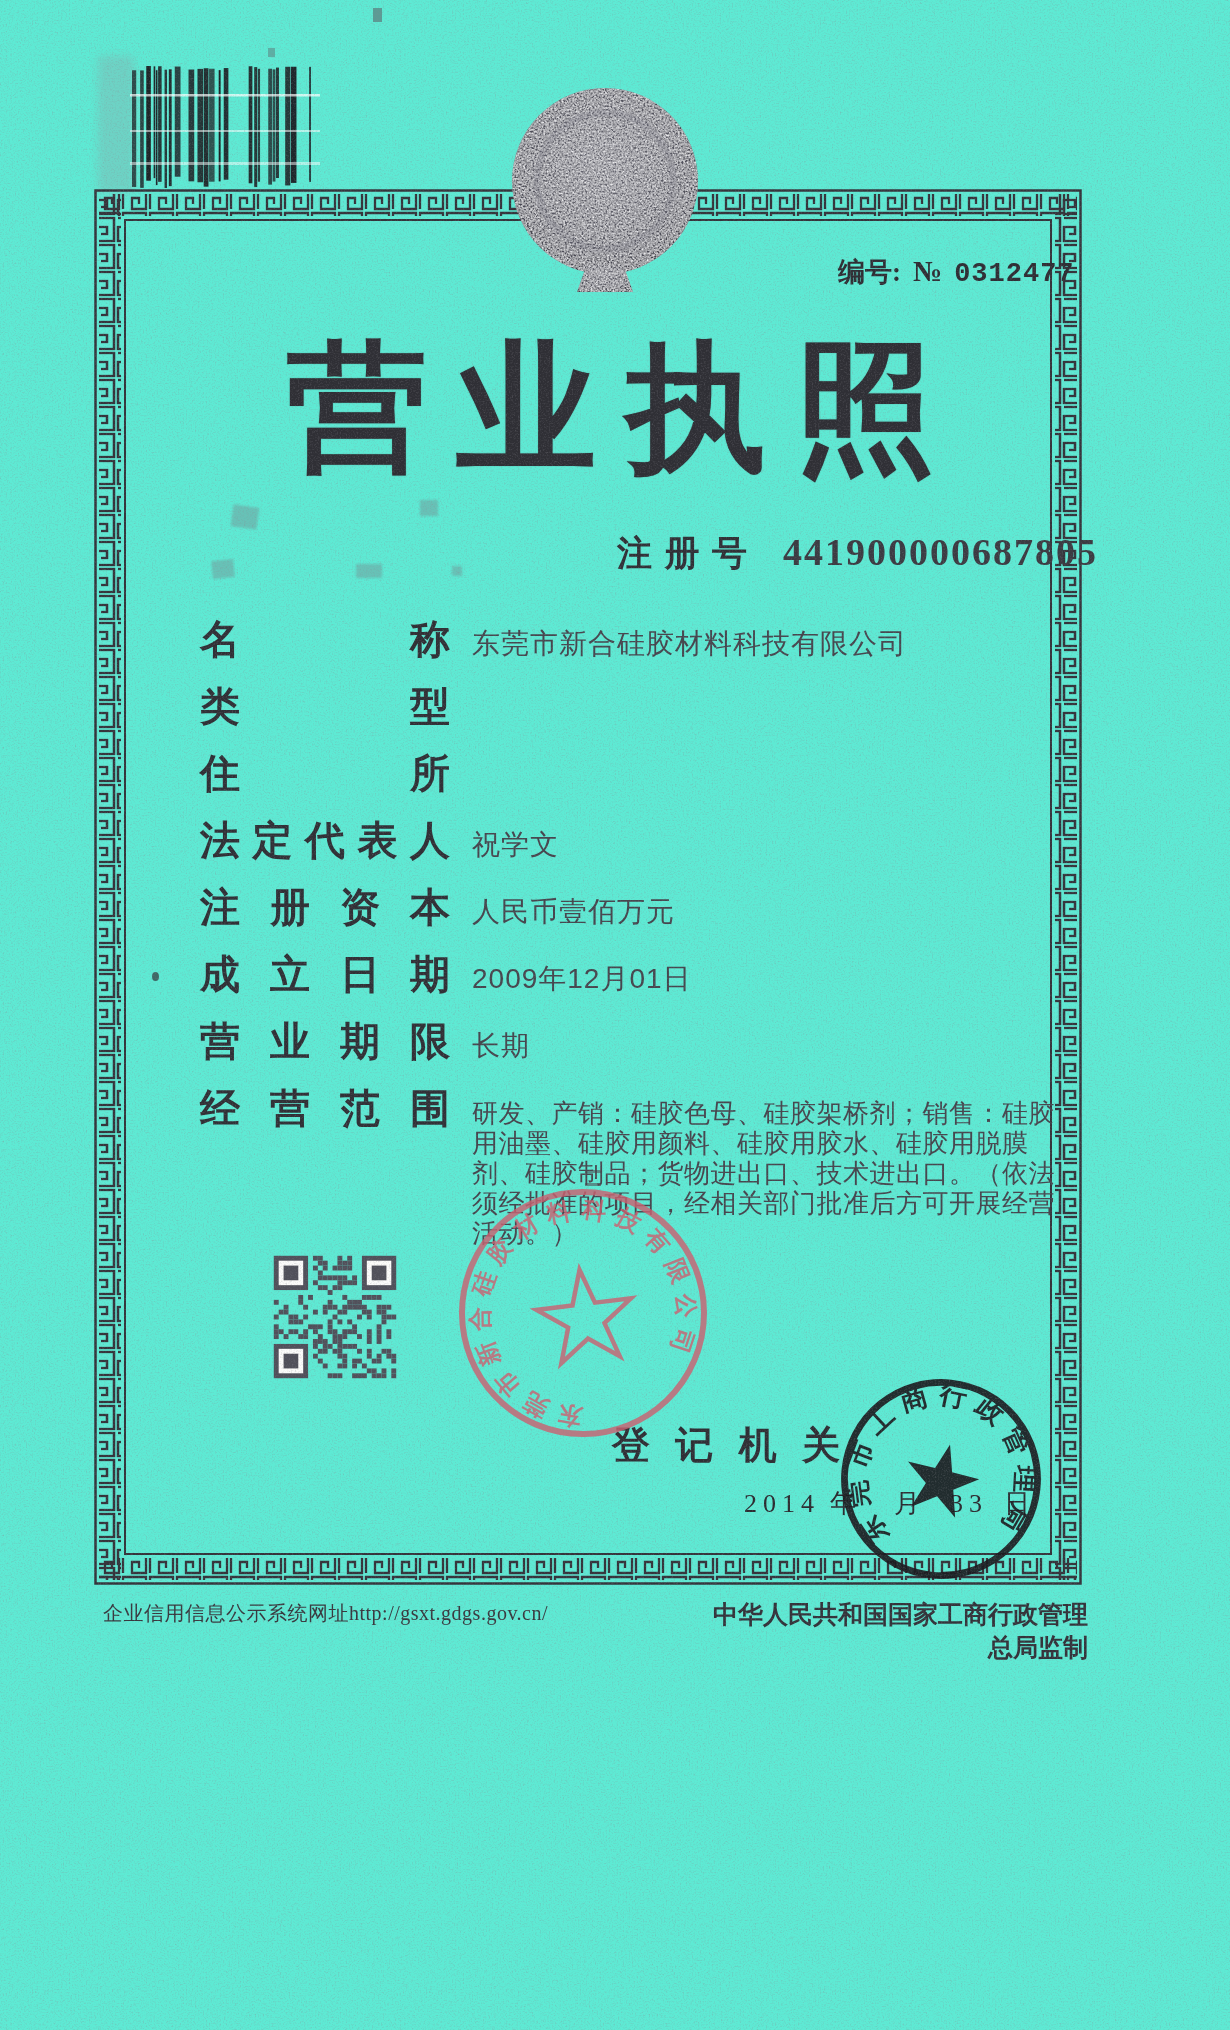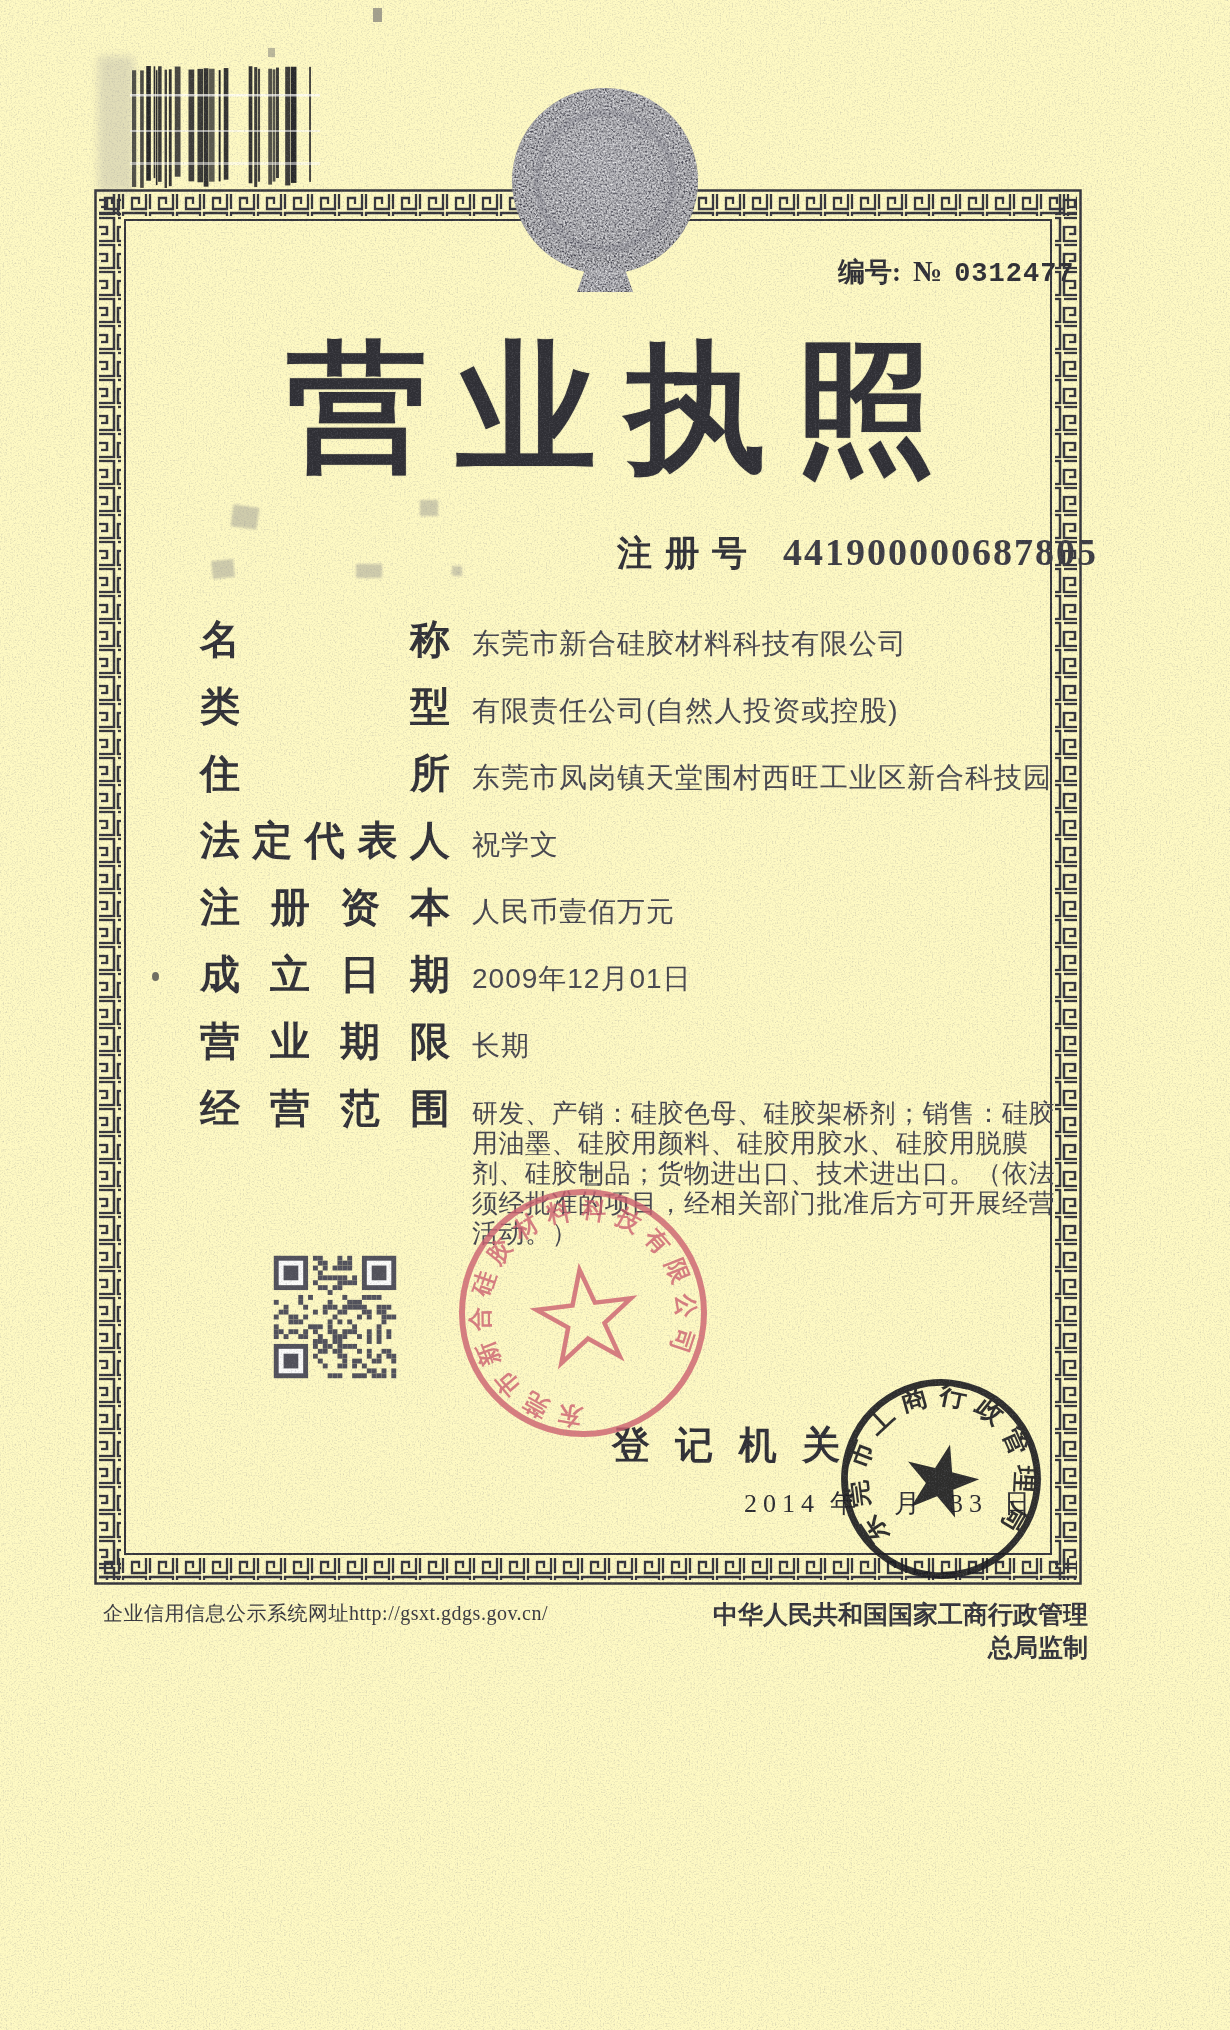--- a/index.html
+++ b/index.html
@@ -1,16 +1,16 @@
 <!DOCTYPE html>
 <html><head>
 <meta charset="utf-8">
 <style>
   html,body{margin:0;padding:0;background:#ffffff;}
-  .page{position:relative;width:1230px;height:2030px;background:#fef9c3;overflow:hidden;
+  .page{position:relative;width:1230px;height:2030px;background:#5eead4;overflow:hidden;
         font-family:"Liberation Sans","DejaVu Sans",sans-serif;}
 
   
   .frame{position:absolute;left:94px;top:189px;z-index:1;}
 
   
   .barcode{position:absolute;left:130px;top:66px;z-index:2;}
   .smudge{position:absolute;left:98px;top:56px;width:36px;height:136px;
           background:rgba(150,150,158,.28);filter:blur(4px);z-index:1;}
   .emblem{position:absolute;left:502px;top:84px;z-index:3;}
@@ -202,29 +202,27 @@
           <span>称</span>
         </div>
         <div class="f-value">东莞市新合硅胶材料科技有限公司</div>
       </div>
 
       <div class="row">
         <div class="f-label">
           <span>类</span>
           <span>型</span>
         </div>
-        <div class="f-value">有限责任公司(自然人投资或控股)</div>
       </div>
 
       <div class="row">
         <div class="f-label">
           <span>住</span>
           <span>所</span>
         </div>
-        <div class="f-value">东莞市凤岗镇天堂围村西旺工业区新合科技园</div>
       </div>
 
       <div class="row">
         <div class="f-label">
           <span>法</span>
           <span>定</span>
           <span>代</span>
           <span>表</span>
           <span>人</span>
         </div>

